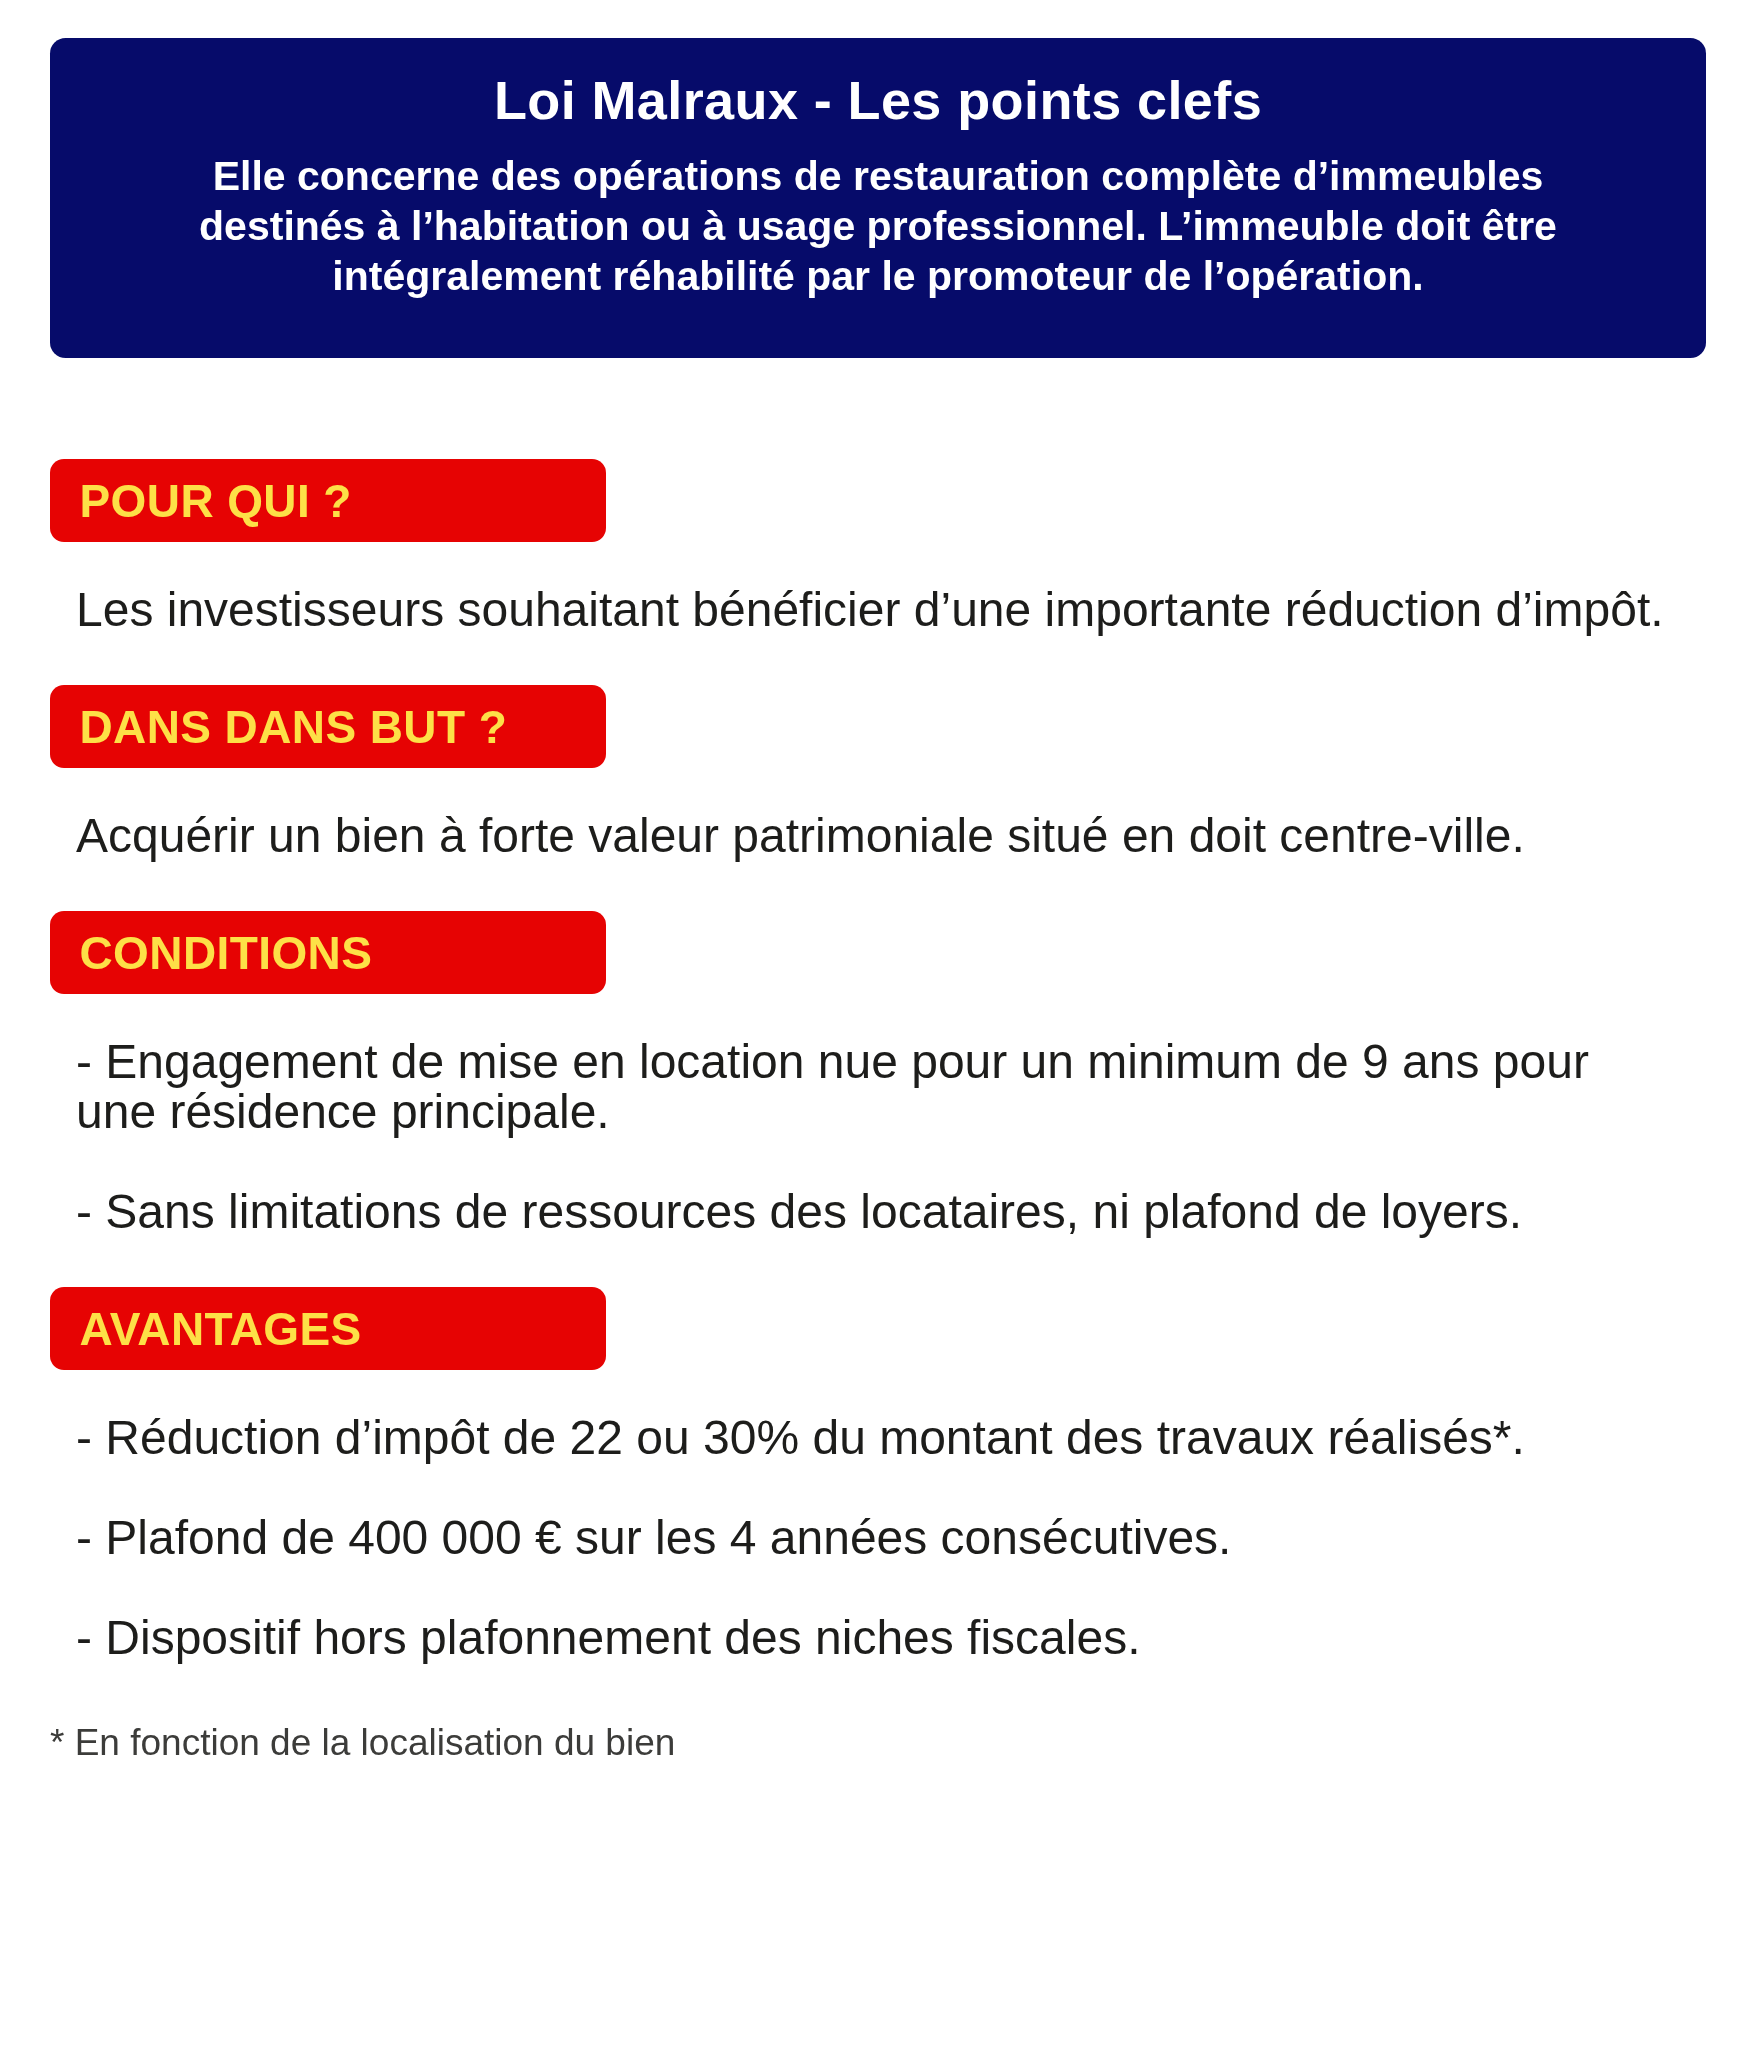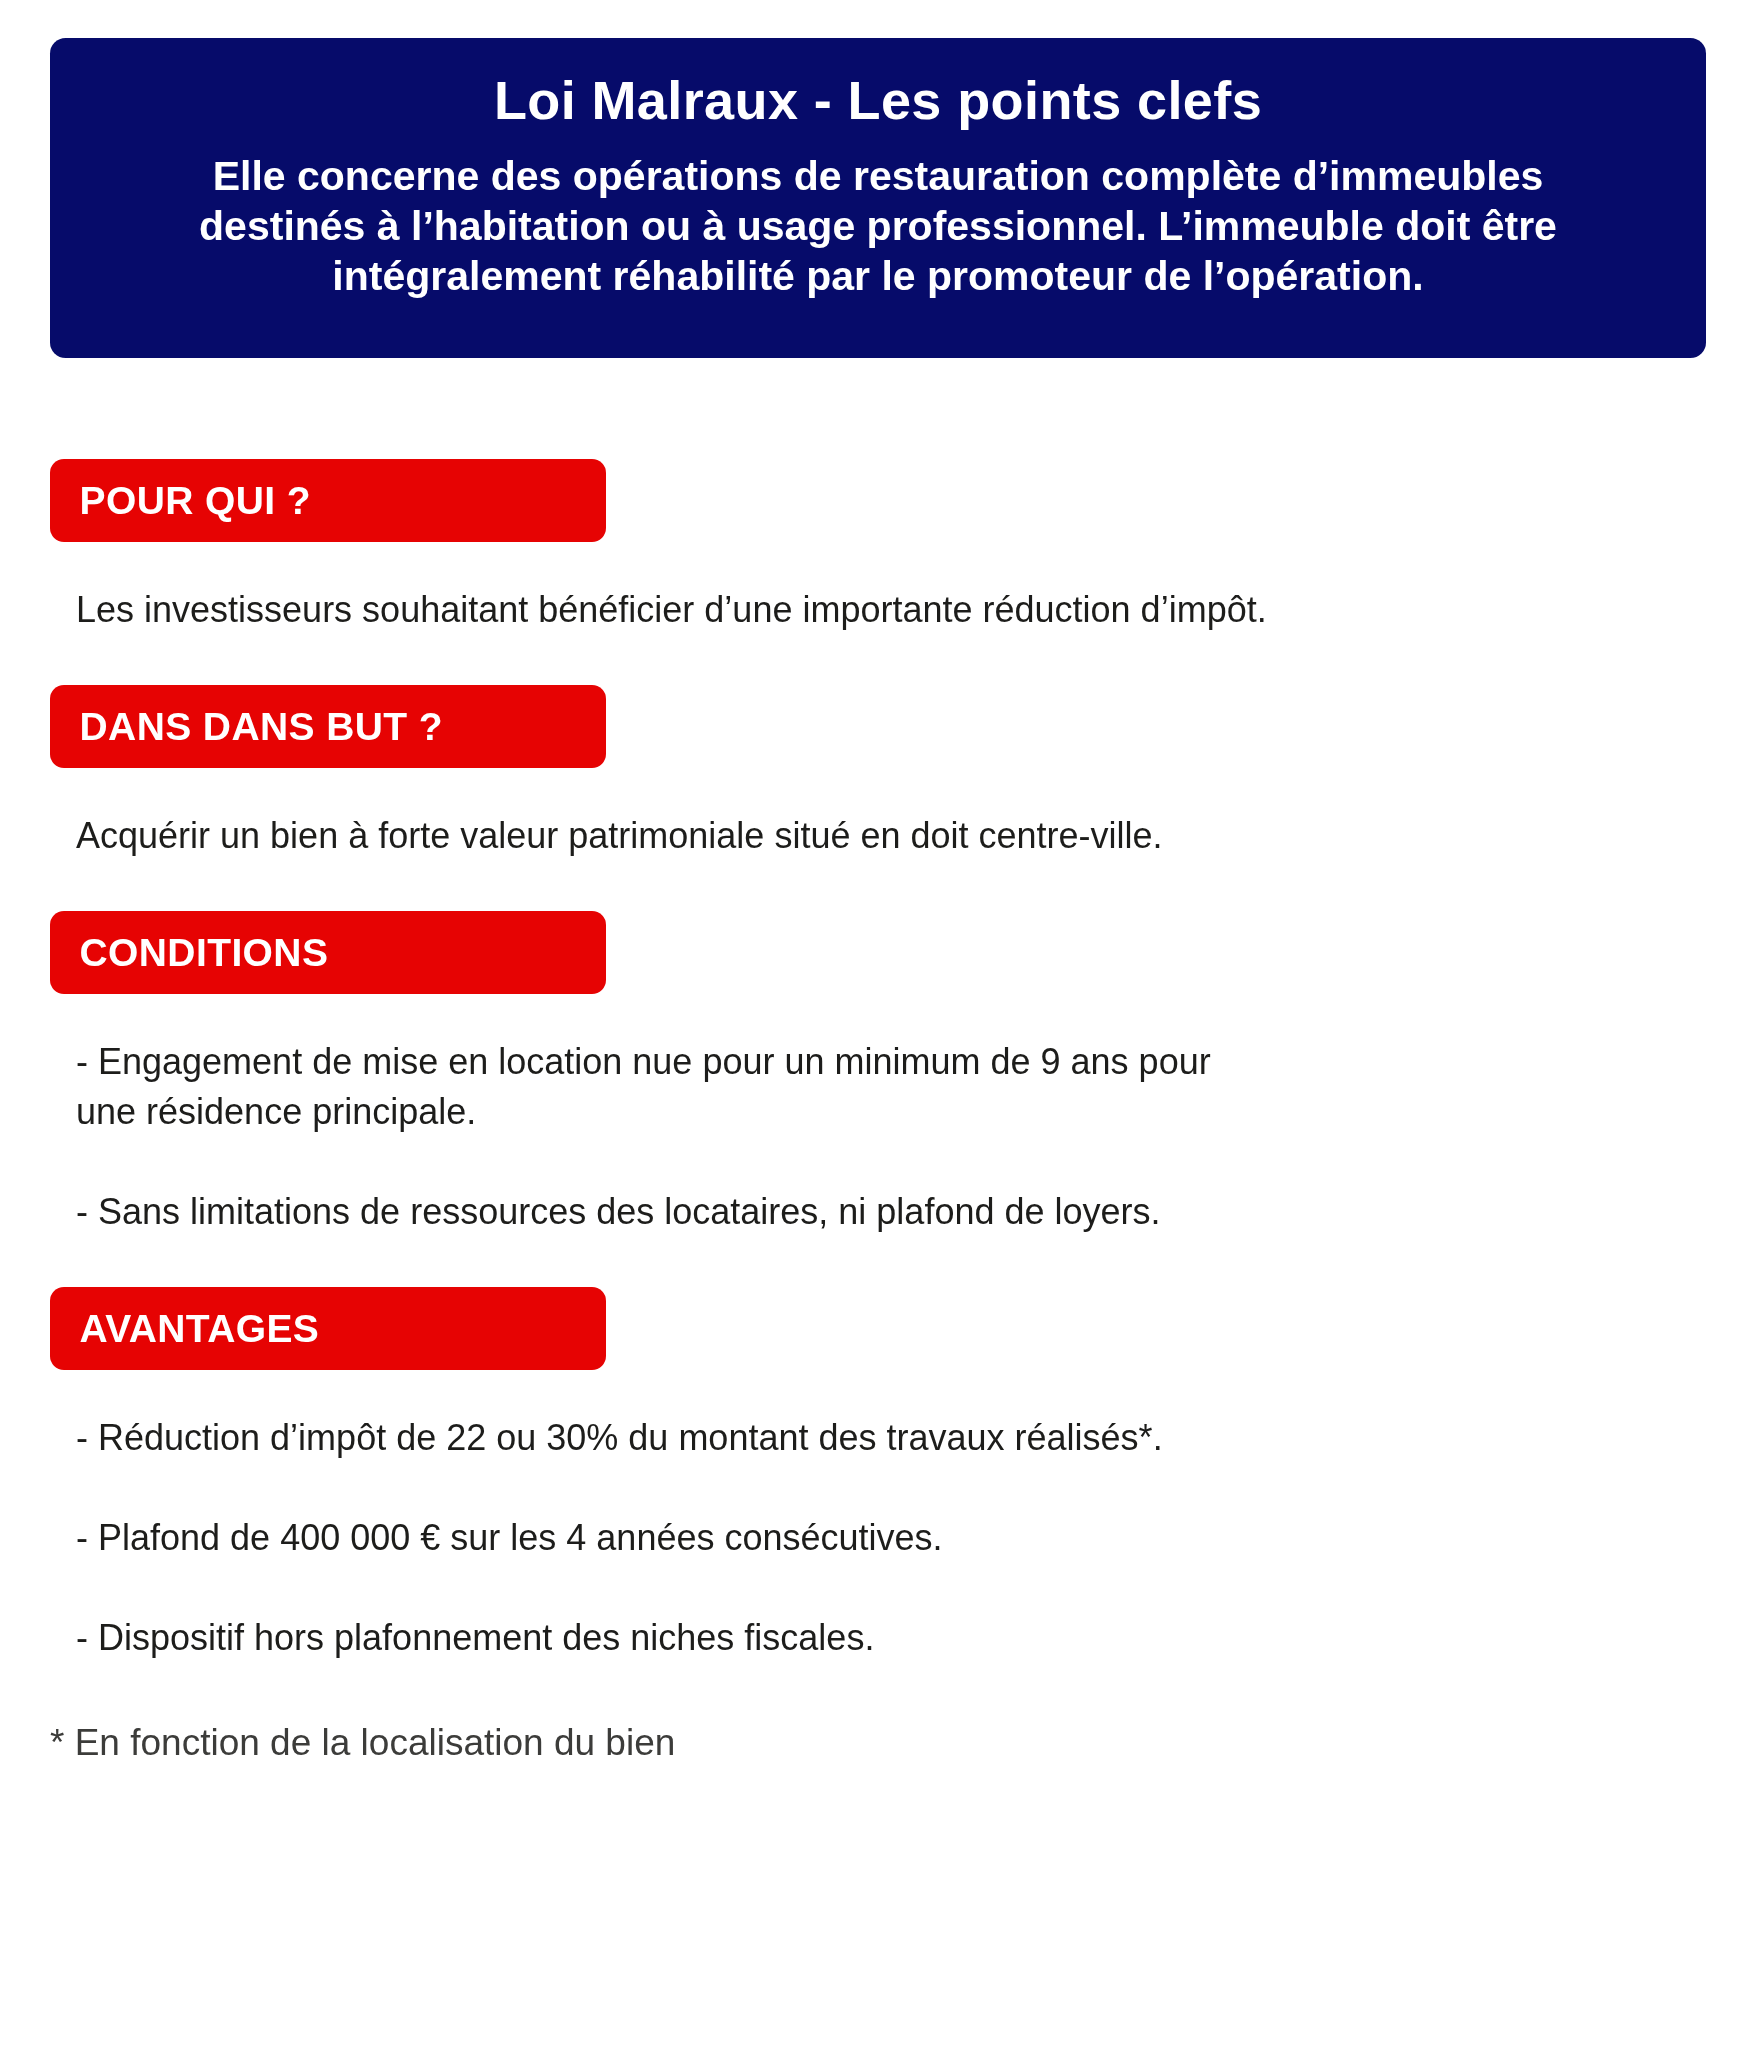--- a/index.html
+++ b/index.html
@@ -62,31 +62,31 @@
   .label-box{
     width:556px;
     height:83px;
     background:var(--red);
     border-radius:14px;
     display:flex;
     align-items:center;
     padding-left:29.5px;
   }
   .label-box .label{
-    color:#ffffff;
-    font-size:39px;
+    color:#fde047;
+    font-size:46px;
     font-weight:700;
     letter-spacing:0.4px;
   }
   .items{
     margin-top:43px;
   }
   .item{
     margin:0 0 50px 26px;
-    font-size:36px;
+    font-size:48px;
     line-height:50px;
     white-space:pre-line;
     color:var(--body-text);
     max-width:1634px;
   }
   
   .footnote{
     margin:55px 51px 52px 50px;
     font-size:37px;
     line-height:50px;

